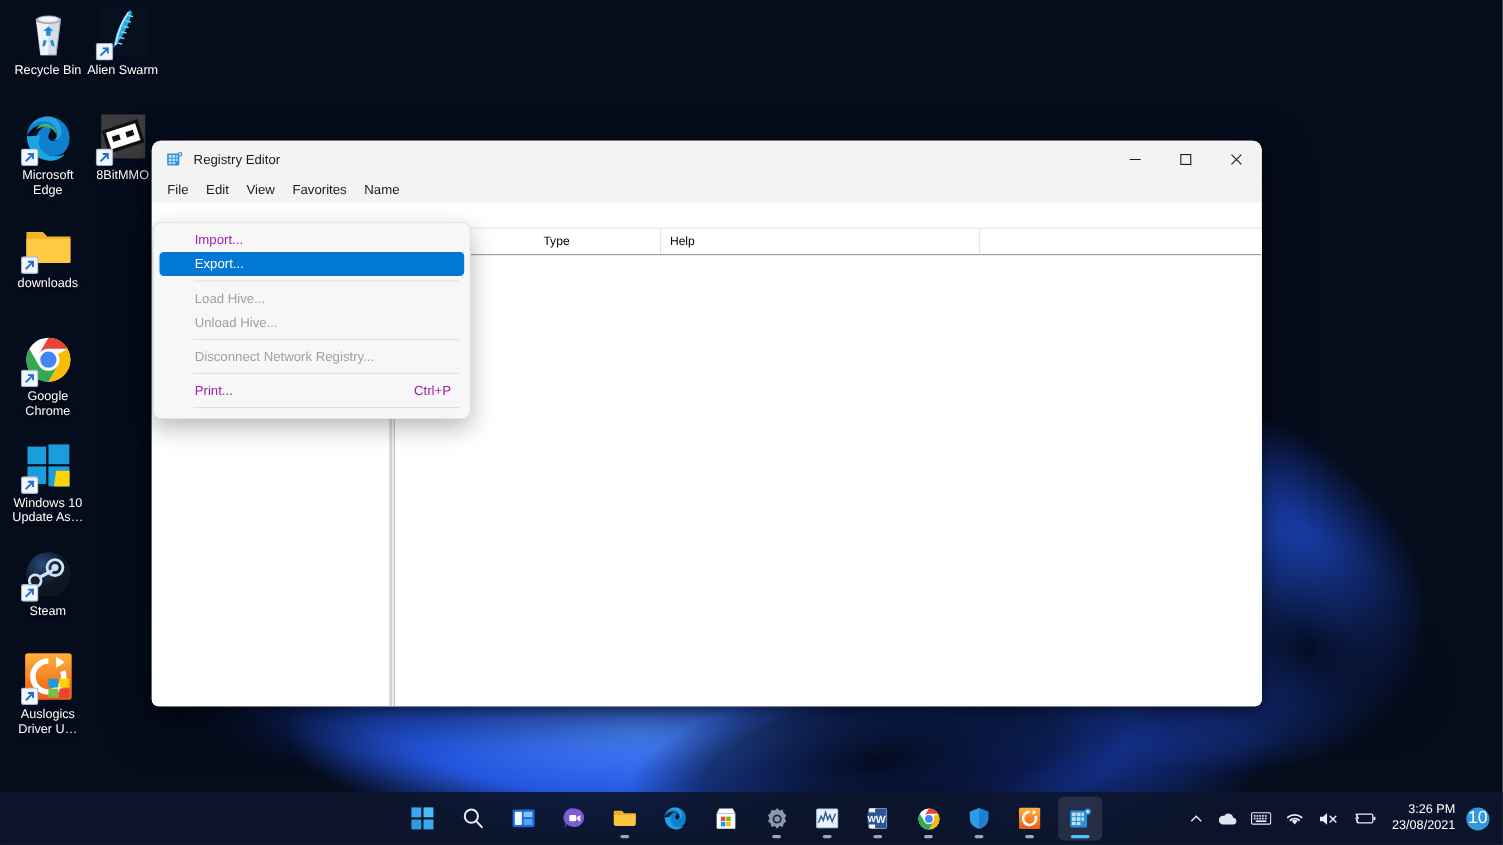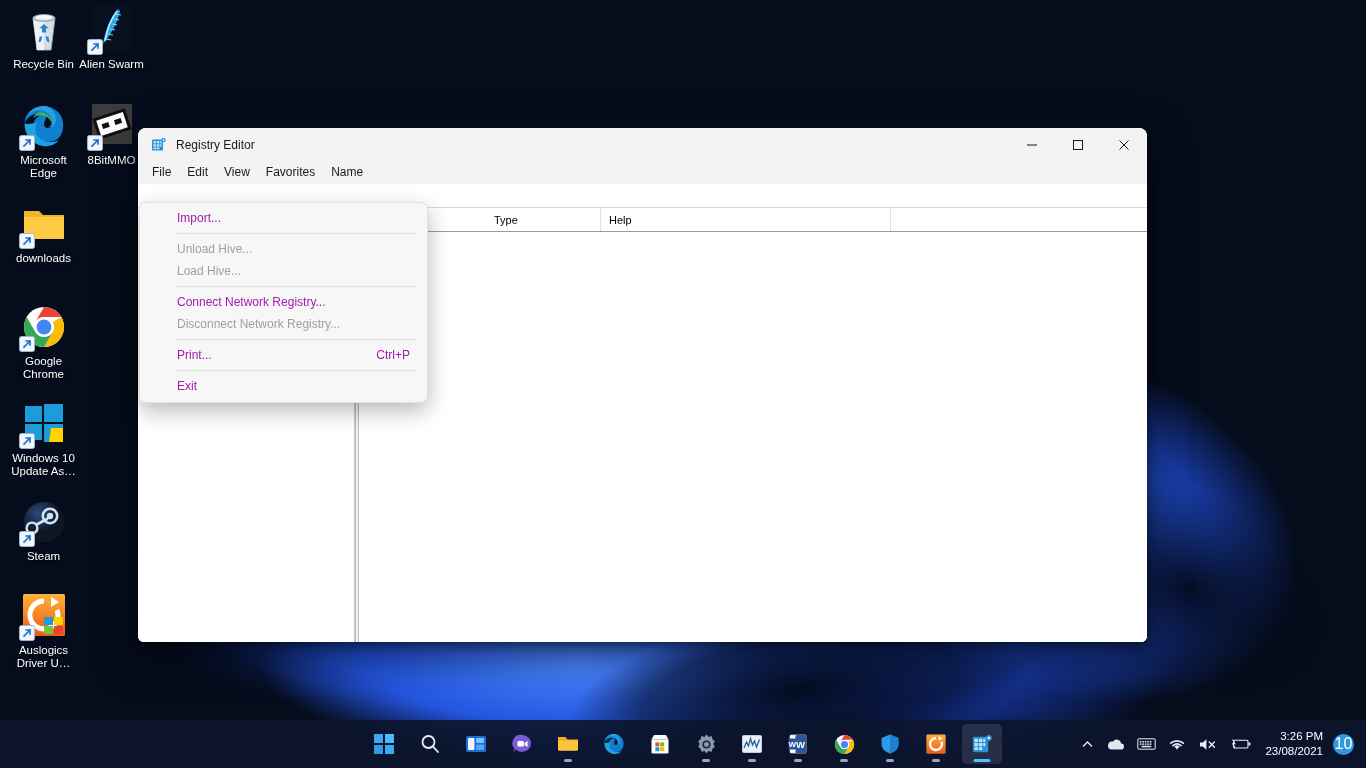--- a/index.html
+++ b/index.html
@@ -547,33 +547,32 @@
           <div class="col" id="col-name">Name</div>
           <div class="col" id="col-type">Type</div>
           <div class="col" id="col-data">Help</div>
           <div class="col" id="col-rest"></div>
         </div>
       </div>
     </div>
 
     <div id="file-menu">
       <div class="mi">Import...</div>
+      <div class="mi sel">Export...</div>
       <div class="msep"></div>
+      <div class="mi disabled">Load Hive...</div>
       <div class="mi disabled">Unload Hive...</div>
-      <div class="mi disabled">Load Hive...</div>
       <div class="msep"></div>
-      <div class="mi">Connect Network Registry...</div>
       <div class="mi disabled">Disconnect Network Registry...</div>
       <div class="msep"></div>
       <div class="mi">
         <span>Print...</span>
         <span class="accel">Ctrl+P</span>
       </div>
       <div class="msep"></div>
-      <div class="mi">Exit</div>
     </div>
 
   </div>
 
   <div id="taskbar">
 
     <div id="tb-center">
 
       <div class="tb-item">
         <svg width="22" height="22" viewBox="0 0 22 22">

